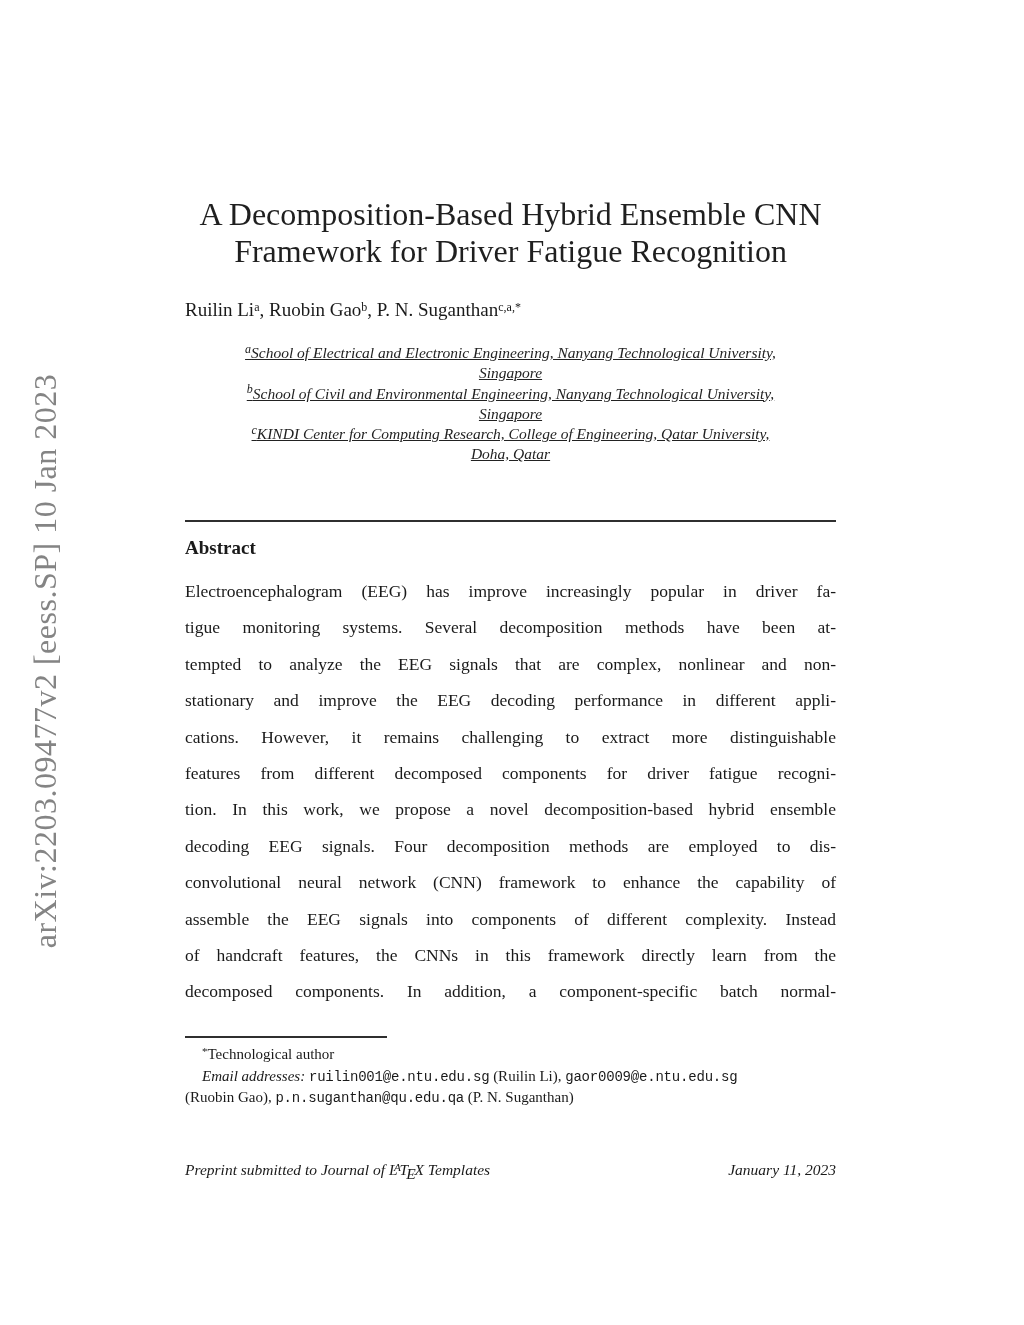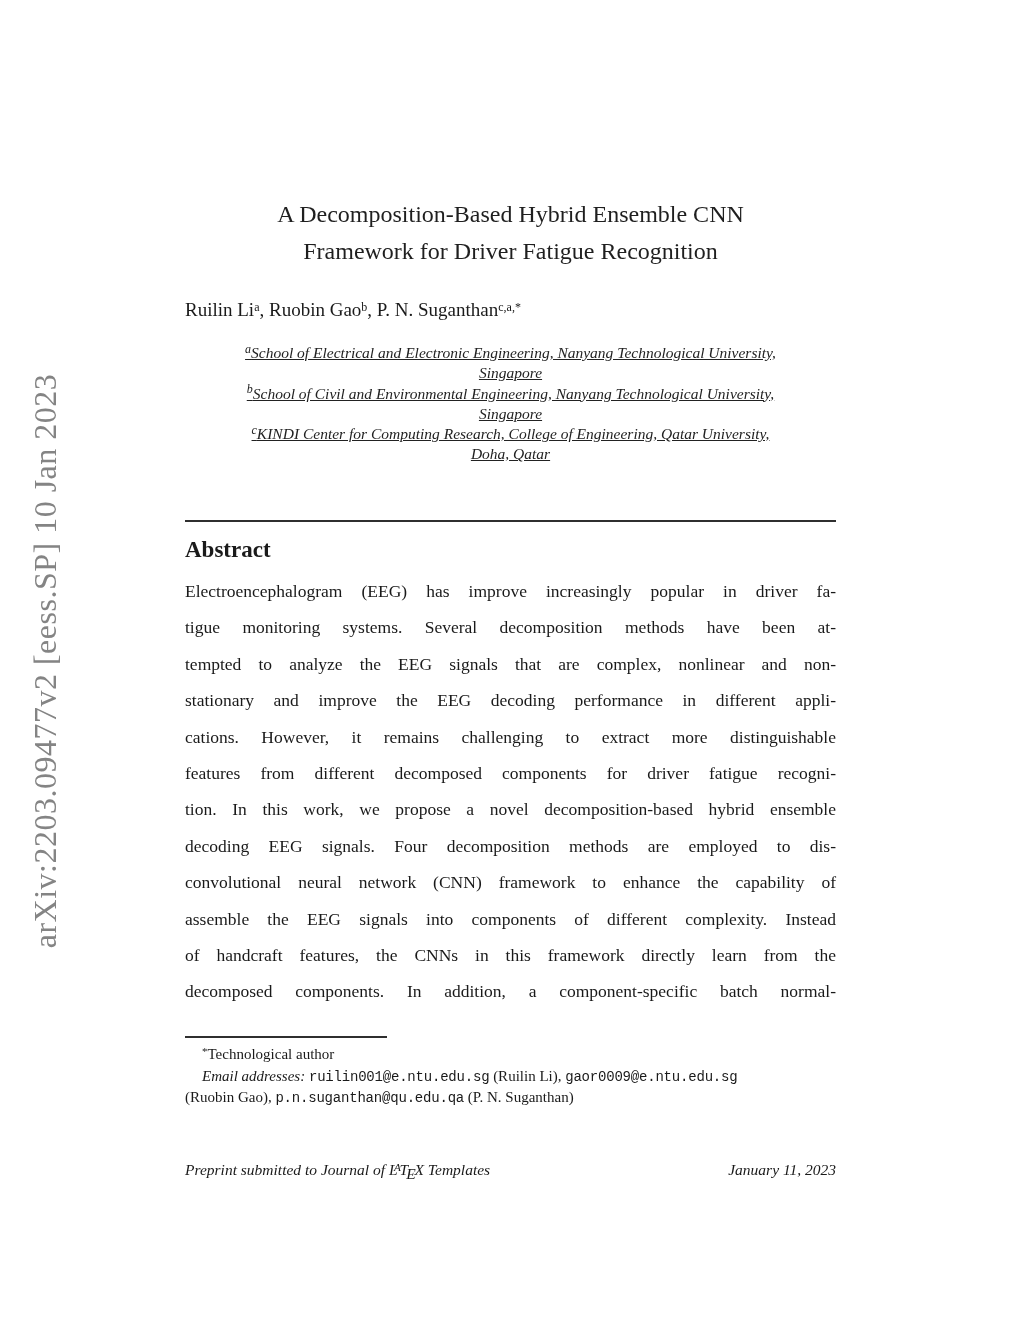--- a/index.html
+++ b/index.html
@@ -24,21 +24,21 @@
     letter-spacing: 0.5px;
     color: #848484;
     font-family: "Liberation Serif", serif;
     white-space: nowrap;
   }
 
   
   .title {
     top: 196px;
     text-align: center;
-    font-size: 24px;
+    font-size: 32px;
     line-height: 37px;
     color: #1f1f1f;
   }
 
   
   .authors {
     top: 299px;
     text-align: left;
     font-size: 19px;
   }
@@ -63,21 +63,21 @@
 
   
   .rule { background: #2f2f2f; height: 1.6px; }
   .abstract-rule { top: 520px; }
   .footnote-rule { top: 1036px; width: 202px; }
 
   
   .abstract-heading {
     top: 537px;
     font-weight: bold;
-    font-size: 23px;
+    font-size: 19px;
   }
   .abstract-body {
     top: 573px;
     font-size: 17.5px;
     line-height: 36.4px;
   }
   .abstract-body .jline {
     text-align: justify;
     text-align-last: justify;
     white-space: normal;

